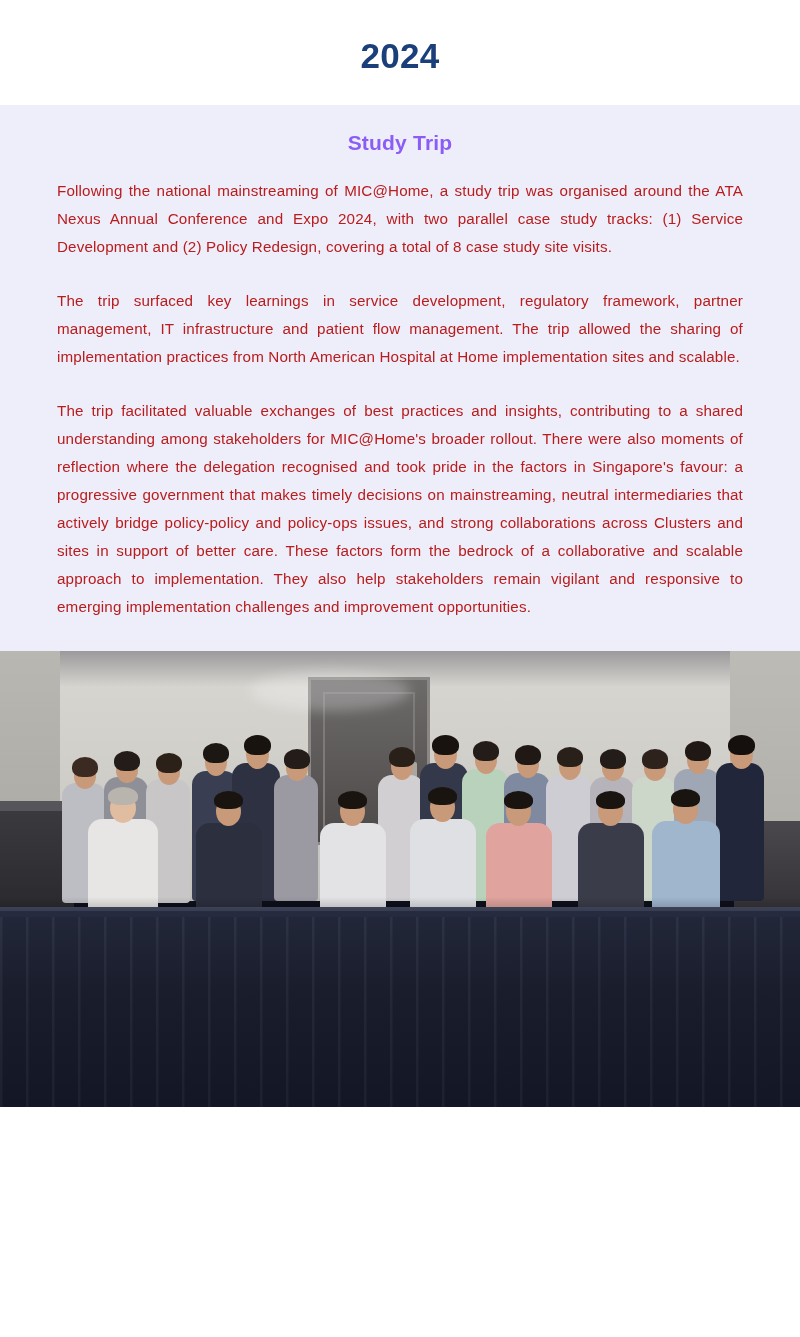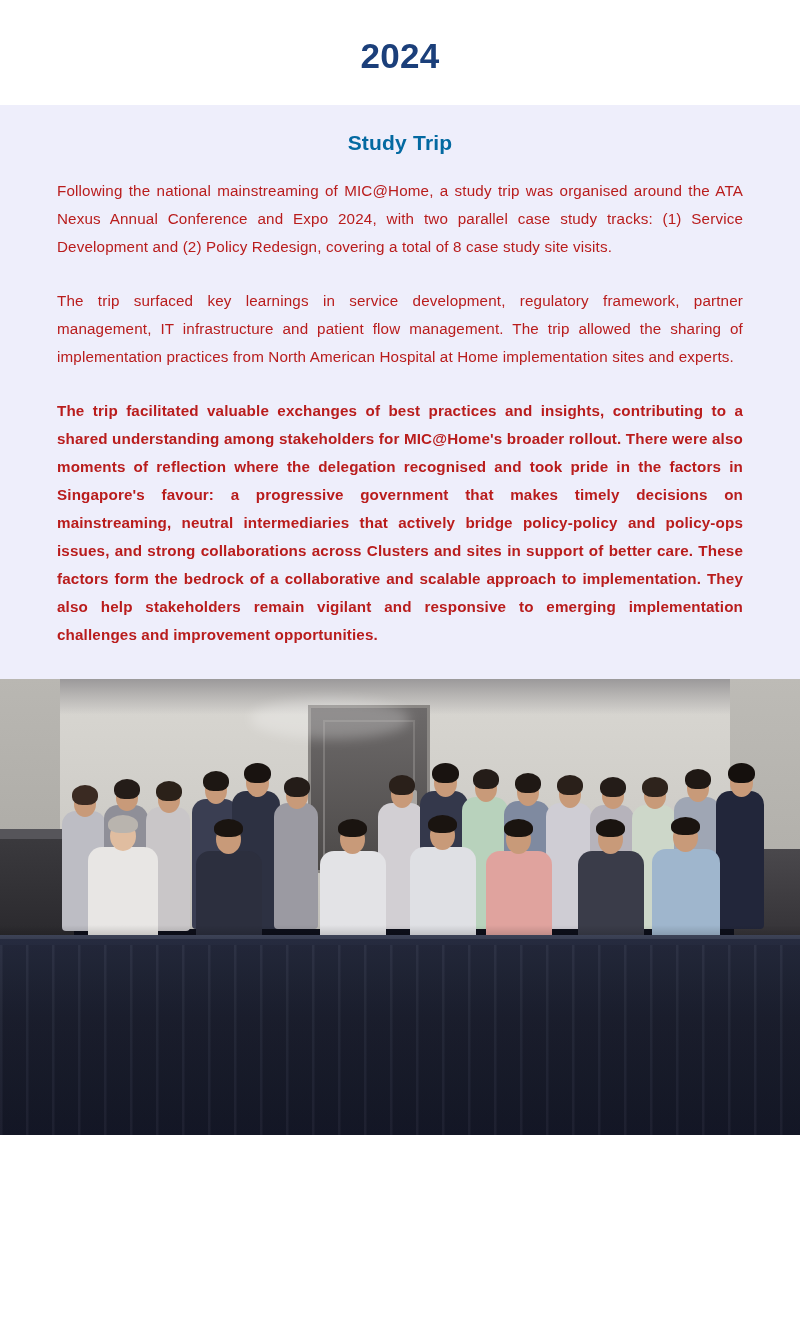--- a/index.html
+++ b/index.html
@@ -43,36 +43,35 @@
   
   .content-panel {
     background: #eeeefb;
     padding: 26px 57px 30px 57px;
     flex: 0 0 auto;
   }
   .section-title {
     text-align: center;
     font-size: 21px;
     font-weight: bold;
-    color: #0369a1;
+    color: #8b5cf6;
     margin-bottom: 22px;
     letter-spacing: 0.2px;
   }
   .para {
     font-size: 15.2px;
     line-height: 28px;
     color: #b91c1c;
     text-align: justify;
     text-justify: inter-word;
     margin: 0 0 26px 0;
     letter-spacing: 0.15px;
   }
   .para:last-child {
     margin-bottom: 0;
-    font-weight: bold;
   }
   
   .photo-wrap {
     position: relative;
     width: 800px;
     height: 456px;
     overflow: hidden;
     background: #0d0f1a;
     flex: 0 0 auto;
   }
@@ -192,21 +191,21 @@
 
 <div class="page">
 
   <div class="header">
     <div class="header-line1">2024</div>
   </div>
 
   <div class="content-panel">
     <div class="section-title">Study Trip</div>
     <p class="para">Following the national mainstreaming of MIC@Home, a study trip was organised around the ATA Nexus Annual Conference and Expo 2024, with two parallel case study tracks: (1) Service Development and (2) Policy Redesign, covering a total of 8 case study site visits.</p>
-    <p class="para">The trip surfaced key learnings in service development, regulatory framework, partner management, IT infrastructure and patient flow management. The trip allowed the sharing of implementation practices from North American Hospital at Home implementation sites and experts.</p>
+    <p class="para">The trip surfaced key learnings in service development, regulatory framework, partner management, IT infrastructure and patient flow management. The trip allowed the sharing of implementation practices from North American Hospital at Home implementation sites and scalable.</p>
     <p class="para">The trip facilitated valuable exchanges of best practices and insights, contributing to a shared understanding among stakeholders for MIC@Home's broader rollout. There were also moments of reflection where the delegation recognised and took pride in the factors in Singapore's favour: a progressive government that makes timely decisions on mainstreaming, neutral intermediaries that actively bridge policy-policy and policy-ops issues, and strong collaborations across Clusters and sites in support of better care. These factors form the bedrock of a collaborative and scalable approach to implementation. They also help stakeholders remain vigilant and responsive to emerging implementation challenges and improvement opportunities.</p>
   </div>
 
   <div class="photo-wrap">
     <div class="photo">
       <div class="room-wall"></div>
       <div class="ceiling-shadow"></div>
       <div class="room-wall-left"></div>
       <div class="room-wall-right"></div>
       <div class="door">

